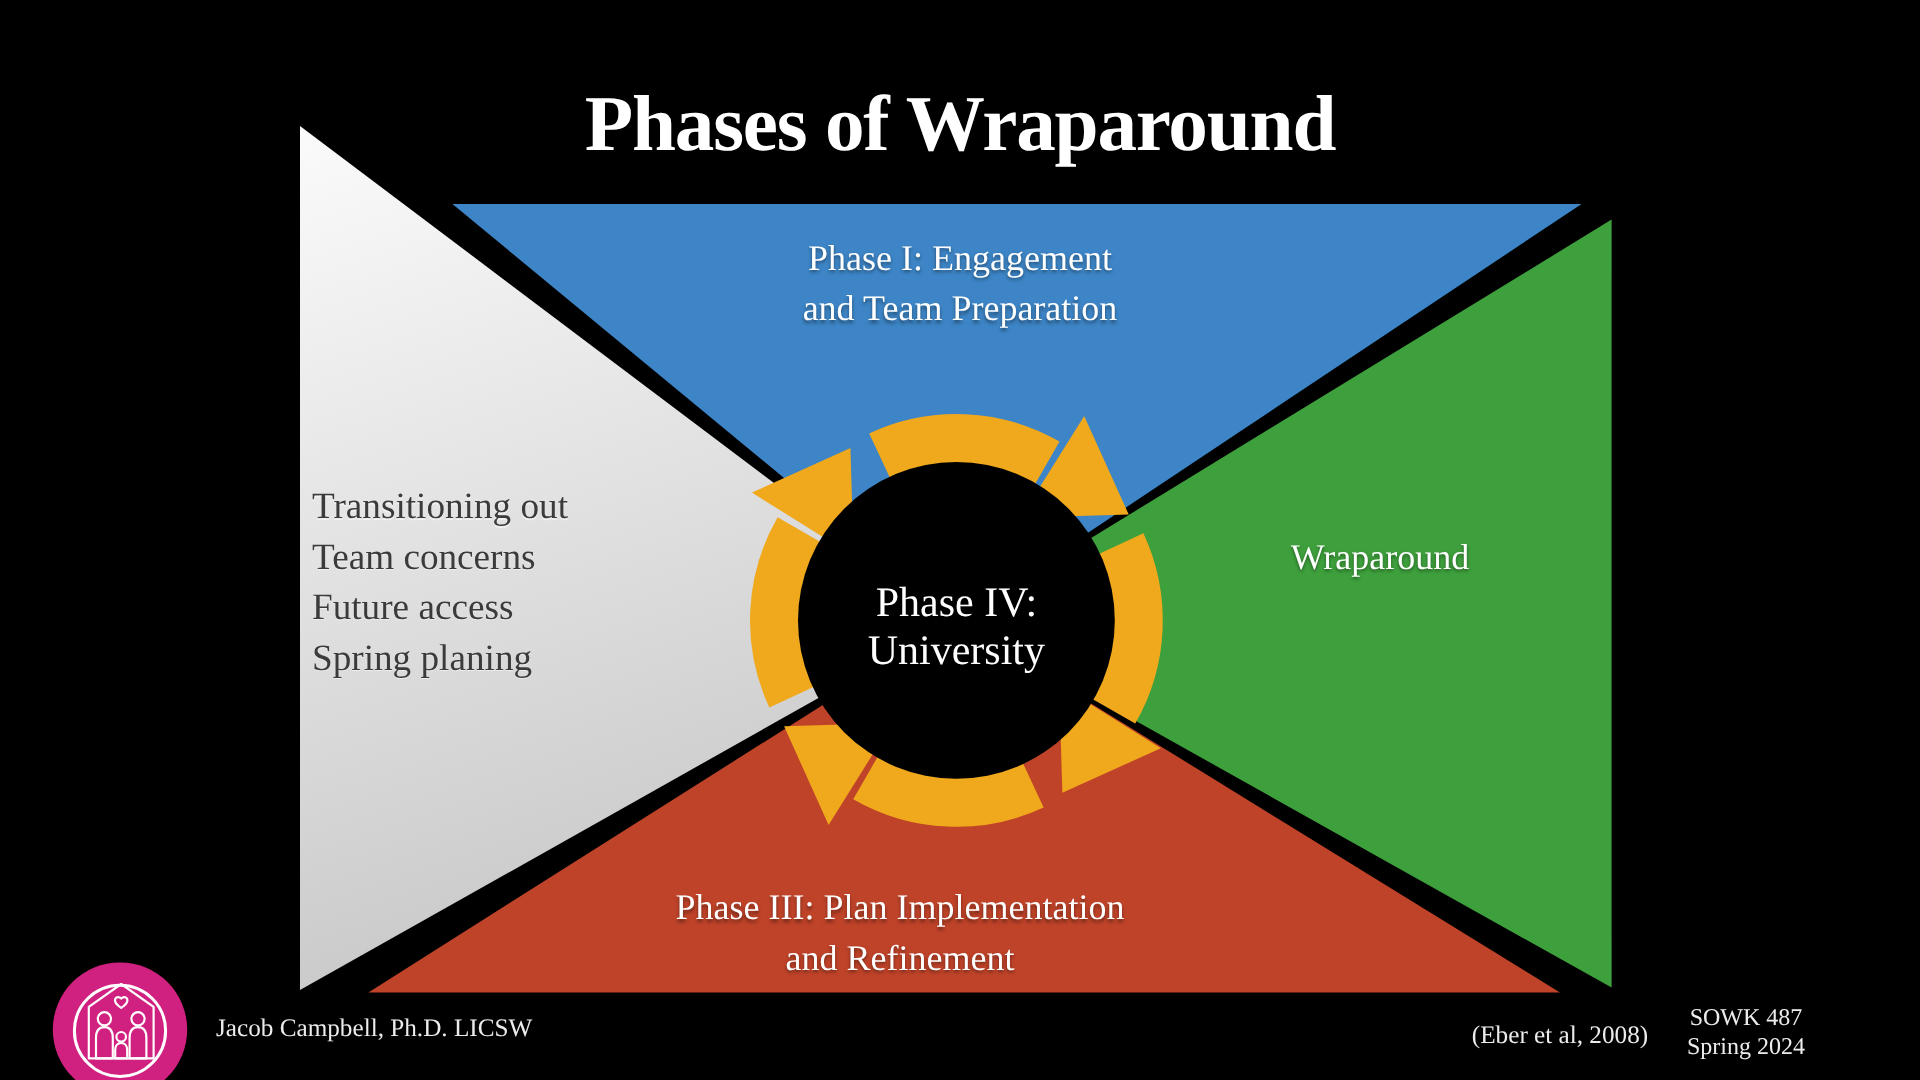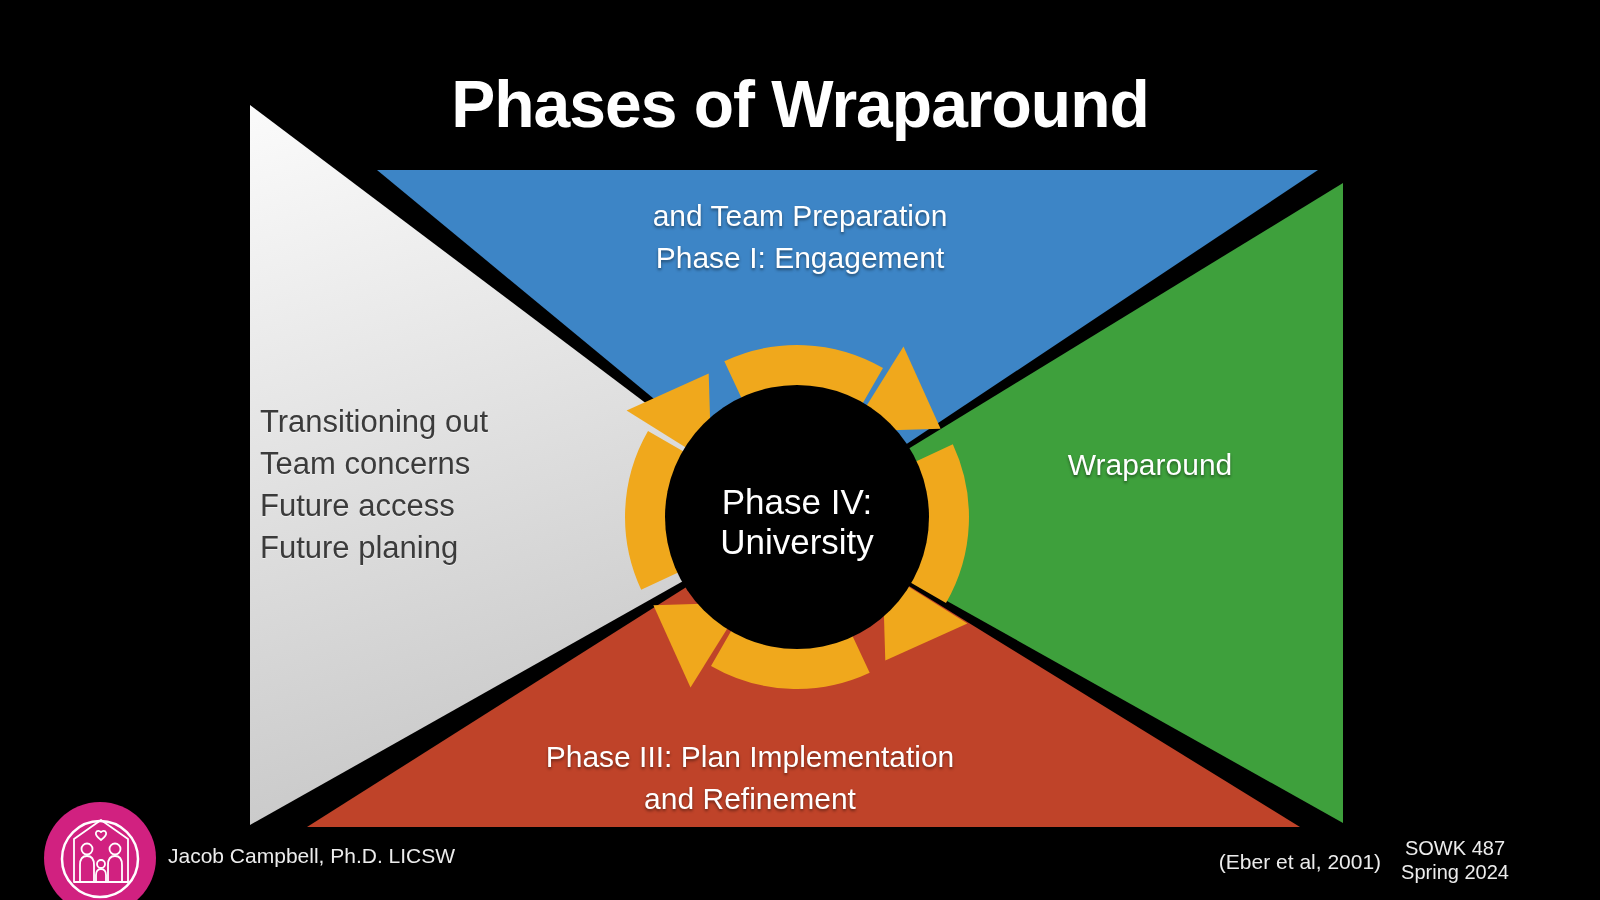--- a/index.html
+++ b/index.html
@@ -6,21 +6,21 @@
     margin: 0;
     padding: 0;
     background: #000;
   }
   .slide {
     position: relative;
     width: 1600px;
     height: 900px;
     background: #000;
     overflow: hidden;
-    font-family: Liberation Sans, sans-serif;
+    font-family: Liberation Serif, serif;
   }
   .diagram {
     position: absolute;
     left: 0;
     top: 0;
     width: 1600px;
     height: 900px;
   }
   .title {
     position: absolute;
@@ -52,21 +52,21 @@
   .notes {
     position: absolute;
     left: 260px; top: 401px; width: 320px;
     color: #3b3b3b;
     font-size: 31px;
     line-height: 42px;
     text-shadow: 0 1px 0 rgba(255,255,255,0.5);
   }
   .author {
     position: absolute;
-    left: 168px; top: 843px;
+    left: 180px; top: 843px;
     color: #ececec;
     font-size: 21px;
     line-height: 26px;
   }
   .citation {
     position: absolute;
     left: 1190px; top: 850px; width: 220px;
     text-align: center;
     color: #ececec;
     font-size: 21px;
@@ -130,49 +130,49 @@
         <path d="M115 856 c -5 0 -7 4 -7 9 l 0 17 l 14 0 l 0 -17 c 0 -5 -2 -9 -7 -9 z"></path>
         <circle cx="101" cy="864" r="4"></circle>
         <path d="M101 869 c -3.5 0 -5 3 -5 6 l 0 7 l 10 0 l 0 -7 c 0 -3 -1.5 -6 -5 -6 z"></path>
       </g>
     </g>
   </svg>
 
   <h1 class="title">Phases of Wraparound</h1>
 
   <div class="label phase1-label">
+    <div>Phase I: Engagement</div>
     <div>and Team Preparation</div>
-    <div>Phase I: Engagement</div>
   </div>
 
   <div class="label phase2-label">
     <div>Wraparound</div>
   </div>
 
   <div class="label phase3-label">
     <div>Phase III: Plan Implementation</div>
     <div>and Refinement</div>
   </div>
 
   <div class="label phase4-label">
     <div>Phase IV:</div>
     <div>University</div>
   </div>
 
   <div class="notes">
     <div>Transitioning out</div>
     <div>Team concerns</div>
     <div>Future access</div>
-    <div>Future planing</div>
+    <div>Spring planing</div>
   </div>
 
   <div class="author">
     <div>Jacob Campbell, Ph.D. LICSW</div>
   </div>
 
-  <div class="citation">(Eber et al, 2001)</div>
+  <div class="citation">(Eber et al, 2008)</div>
 
   <div class="course">
     <div>SOWK 487</div>
     <div>Spring 2024</div>
   </div>
 
 </div>
 
 </body></html>

